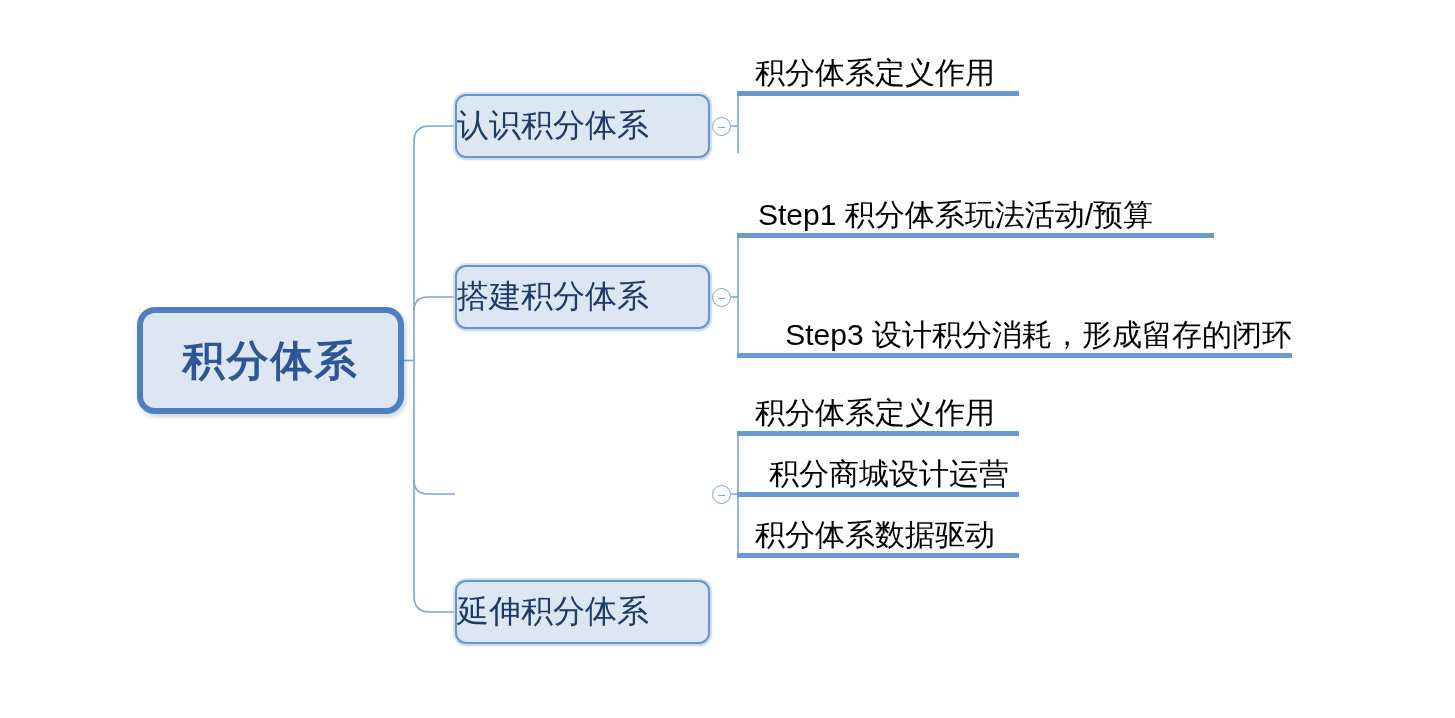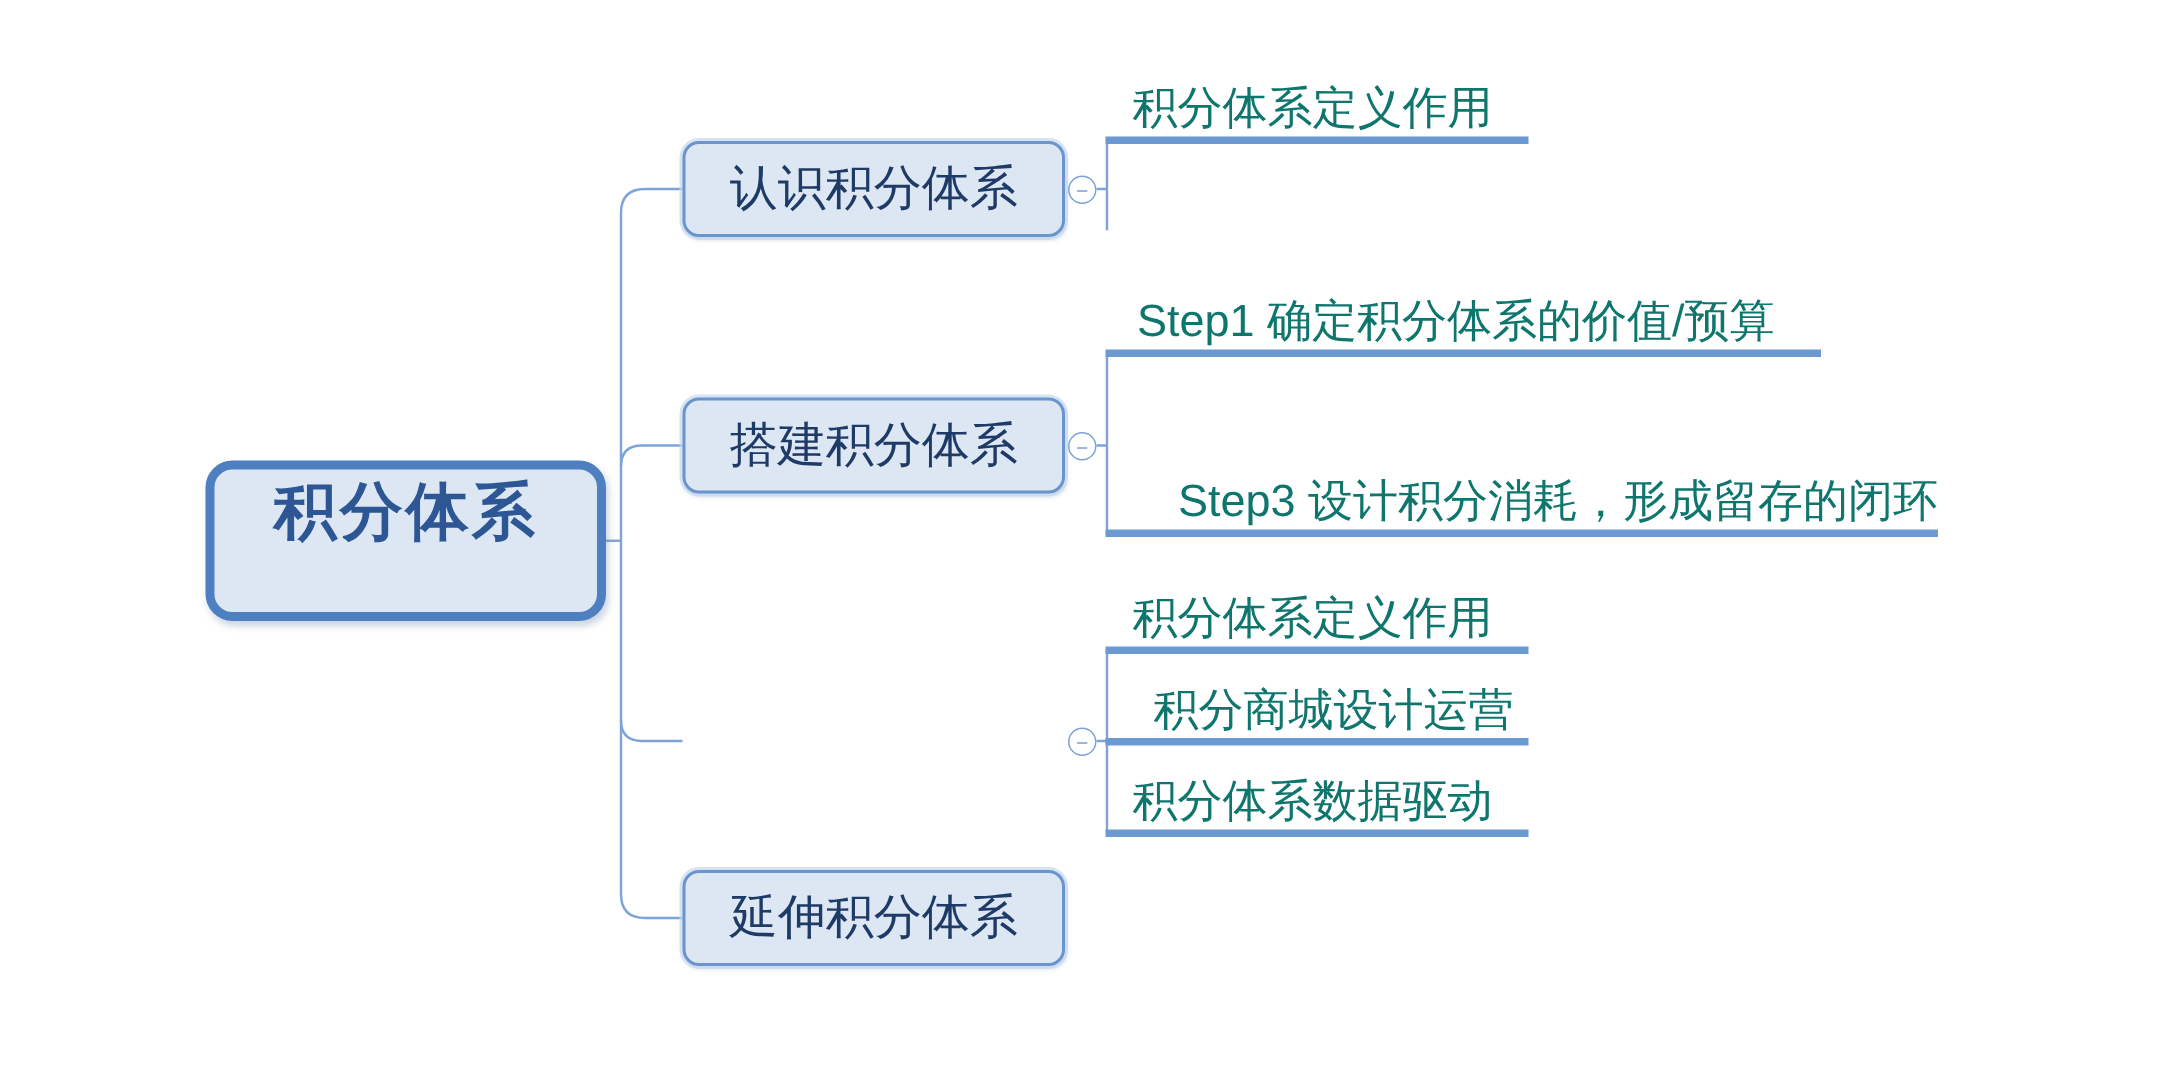--- a/index.html
+++ b/index.html
@@ -17,33 +17,33 @@
     pointer-events: none;
   }
   svg.connectors path { fill: none; stroke: #7da4d8; stroke-width: 1.6; }
 
   .root-node {
     position: absolute; left: 137px; top: 307px; width: 267px; height: 107px;
     background: #dde7f4;
     border: 6px solid #4e7fc1;
     border-radius: 18px;
     box-shadow: 2px 3px 5px rgba(110, 135, 170, 0.35);
-    display: flex; align-items: flex-start; justify-content: center;
+    display: flex; align-items: center; justify-content: center;
     font-size: 42px; font-weight: bold; color: #2d5794;
     letter-spacing: 2px;
     cursor: default;
   }
 
   .branch-node {
     position: absolute; left: 455px; width: 255px; height: 64px;
     background: #dce7f3;
     border: 2.5px solid #6a94ce;
     border-radius: 11px;
     box-shadow: 0 0 0 2px rgba(198, 215, 238, 0.7), 1px 2px 3px rgba(120, 145, 180, 0.3);
-    display: flex; align-items: center; justify-content: center;
+    display: flex; align-items: center; 
     font-size: 32px; color: #1e3a66;
     cursor: default;
   }
   .branch-node.b1 { top: 94px; }
   .branch-node.b2 { top: 265px; }
   .branch-node.b3 { top: 462px; }
   .branch-node.b4 { top: 580px; }
 
   .collapse-toggle {
     position: absolute; left: 712px; width: 19px; height: 19px;
@@ -55,21 +55,21 @@
     cursor: pointer;
     z-index: 3;
   }
   .collapse-toggle.c1 { top: 117px; }
   .collapse-toggle.c2 { top: 288px; }
   .collapse-toggle.c3 { top: 485px; }
 
   .leaf-topic {
     position: absolute; left: 737px; height: 43px;
     border-bottom: 5px solid #6b9ad3;
-    font-size: 30px; color: #0f766e;
+    font-size: 30px; color: #000000;
     padding-left: 18px;
     white-space: nowrap;
     line-height: 40px;
     cursor: default;
   }
   .leaf-topic.step { padding-left: 21px; }
 
   
   .l1a { top: 53px;  width: 282px; }
   .l1b { top: 113px; width: 282px; }
@@ -123,20 +123,20 @@
   </div>
   <div class="collapse-toggle c2">
     <span>−</span>
   </div>
   <div class="collapse-toggle c3">
     <span>−</span>
   </div>
 
   <div class="leaf-topic l1a">积分体系定义作用</div>
 
-  <div class="leaf-topic step l2a">Step1 确定积分体系的价值/预算</div>
+  <div class="leaf-topic step l2a">Step1 积分体系玩法活动/预算</div>
   <div class="leaf-topic step l2c">Step3 设计积分消耗，形成留存的闭环</div>
 
   <div class="leaf-topic l3a">积分体系定义作用</div>
   <div class="leaf-topic l3b">积分商城设计运营</div>
   <div class="leaf-topic l3c">积分体系数据驱动</div>
 
 </div>
 
 </body></html>

